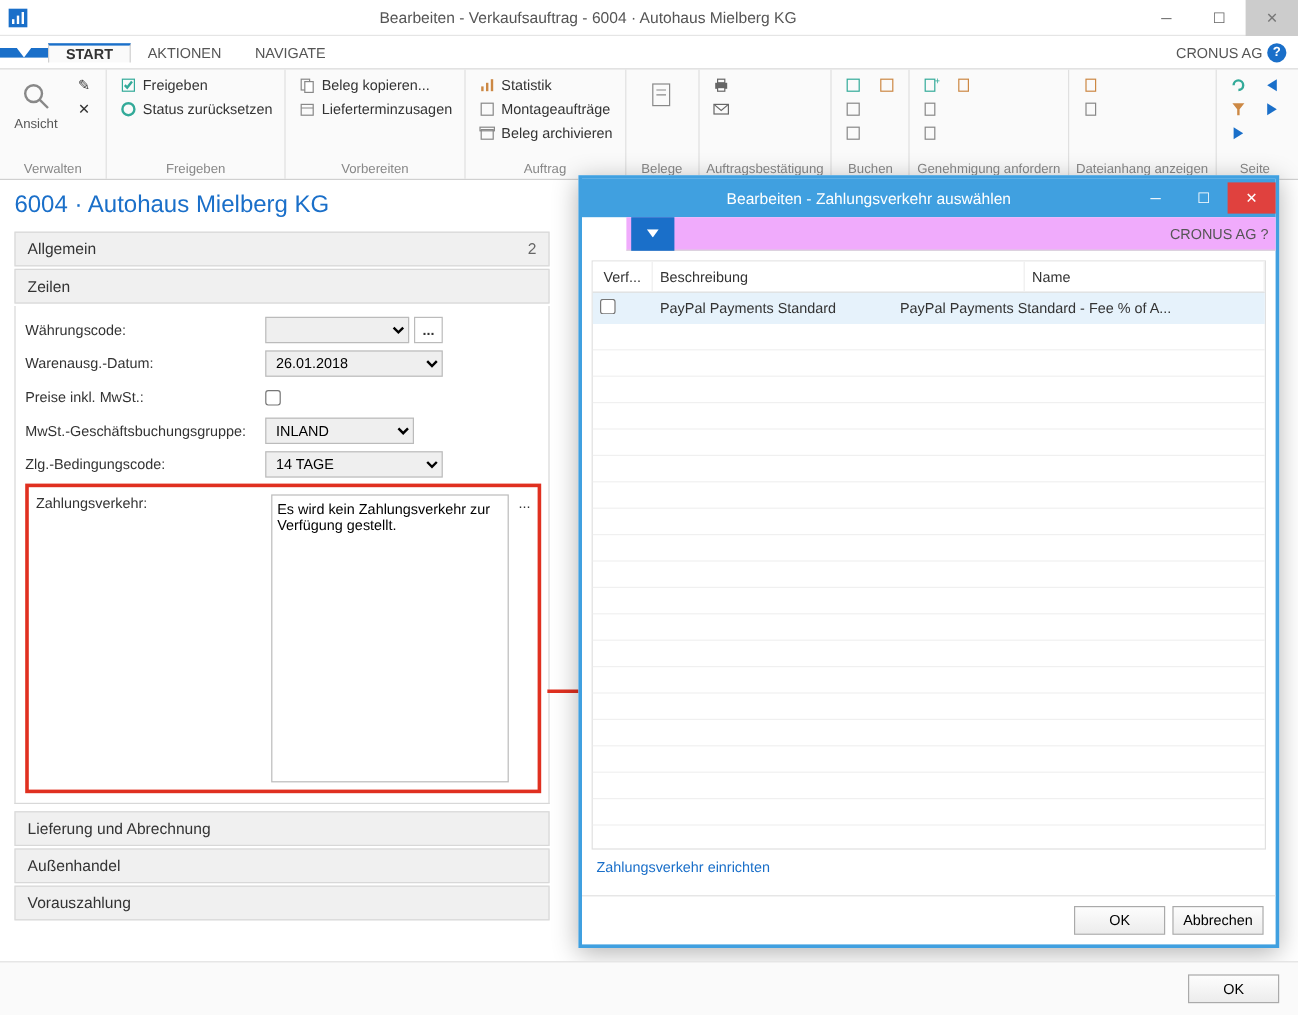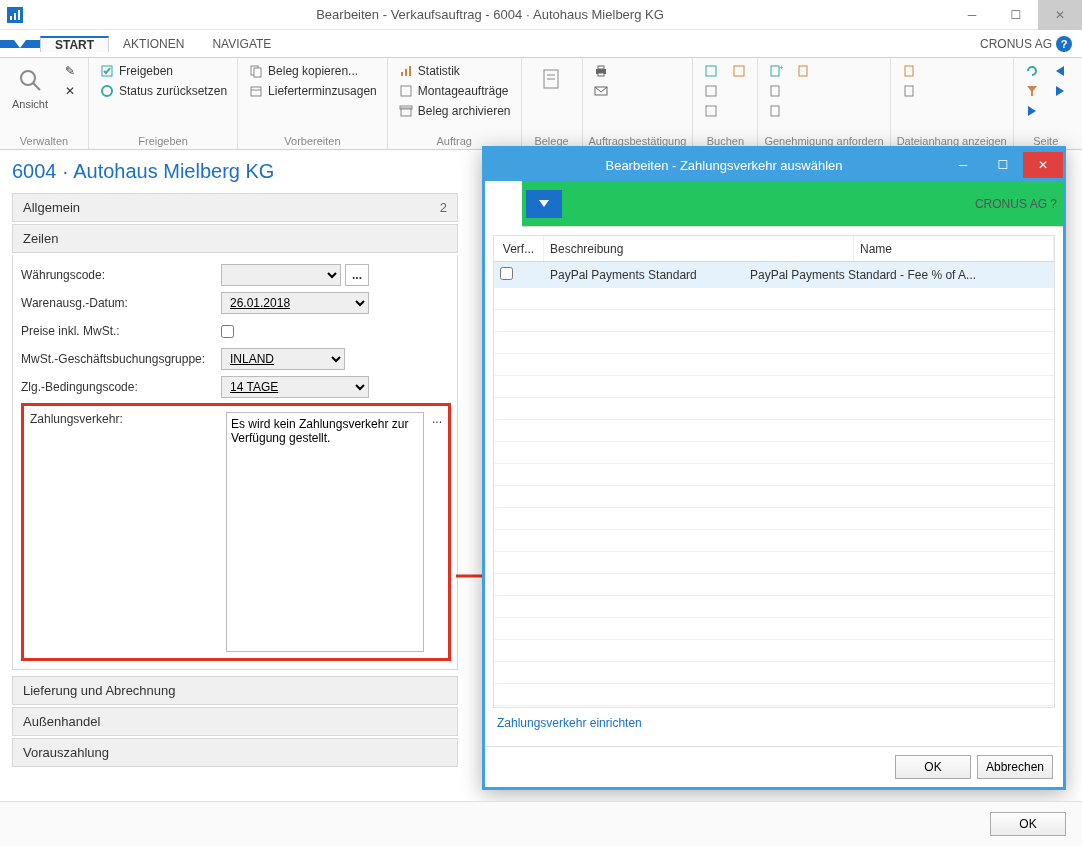--- a/index.html
+++ b/index.html
@@ -39,39 +39,39 @@
 .page { padding: 10px 12px; position:relative; }
 .page-title { color:#1a6fc9; font-size:20px; font-weight:400; margin-bottom:10px; }
 
 .fasttab { background:#f0f0f0; border:1px solid #d8d8d8; padding:6px 10px; margin-bottom:2px; font-size:13px; color:#333; }
 .fasttab .badge { float:right; color:#666; }
 
 .details-body { border:1px solid #d8d8d8; border-top:none; padding:8px; margin-bottom:6px; width:446px; }
 .form-row { display:flex; align-items:center; margin-bottom:4px; min-height:24px; }
 .form-row .lbl { width:200px; font-size:12px; color:#333; }
 .form-row .ctrl { flex:1; display:flex; gap:4px; align-items:center; }
-.form-row select, .form-row input[type=text] { border:1px solid #bbb; height:22px; padding:0 4px; font-size:12px; width:120px;text-decoration:underline; }
+.form-row select, .form-row input[type=text] { border:1px solid #bbb; height:22px; padding:0 4px; font-size:12px; width:120px; }
 .form-row .ellipsis { width:24px; height:22px; border:1px solid #bbb; background:#fff; display:flex; align-items:center; justify-content:center; font-weight:bold; }
 
 .highlight-box { border:3px solid #e03020; padding:6px; margin-top:4px; width:430px; }
 .highlight-box .payment-row { display:flex; gap:8px; }
 .highlight-box .lbl { width:188px; font-size:12px; color:#333; }
 .highlight-box textarea { flex:1; border:1px solid #bbb; height:240px; font-size:12px; padding:4px; font-family:inherit; resize:none; }
 
 .arrow { position:absolute; left:456px; top:418px; }
 
 
 .dialog { position:absolute; left:482px; top:146px; width:584px; height:644px; border:3px solid #40a0e0; background:#fff; display:flex; flex-direction:column; box-shadow:0 4px 20px rgba(0,0,0,0.3); }
 .dialog-titlebar { height:32px; background:#40a0e0; display:flex; align-items:center; color:#fff; }
 .dialog-titlebar .title { flex:1; text-align:center; font-size:13px; }
 .dialog-titlebar .win-controls { display:flex; }
 .dialog-titlebar .win-btn { width:40px; height:26px; display:flex; align-items:center; justify-content:center; color:#fff; }
 .dialog-titlebar .win-btn.close { background:#e0413e; }
 
-.dialog-toolbar { height:46px; display:flex; align-items:center; background:#22c55e; border-bottom:1px solid #d8d8d8;margin-left:37px; }
+.dialog-toolbar { height:28px; display:flex; align-items:center; background:#f0abfc; border-bottom:1px solid #d8d8d8;margin-left:37px; }
 .dialog-toolbar .file-tab { width:36px; height:28px; background:#1a6fc9; display:flex; align-items:center; justify-content:center; margin-left:4px; }
 .dialog-toolbar .spacer { flex:1; }
 .dialog-toolbar .cronus { padding:0 6px; color:#555; }
 
 .dialog-body { flex:1; padding:8px; display:flex; flex-direction:column; overflow:hidden; }
 .grid { border:1px solid #e0e0e0; flex:1; }
 .grid-header { display:flex; background:#fff; border-bottom:1px solid #d8d8d8; height:26px; align-items:center; font-size:12px; color:#333; }
 .grid-header .col { padding:0 6px; border-right:1px solid #eee; height:100%; display:flex; align-items:center; }
 .grid-row { display:flex; height:26px; align-items:center; font-size:12px; }
 .grid-row.selected { background:#e6f2fb; }

